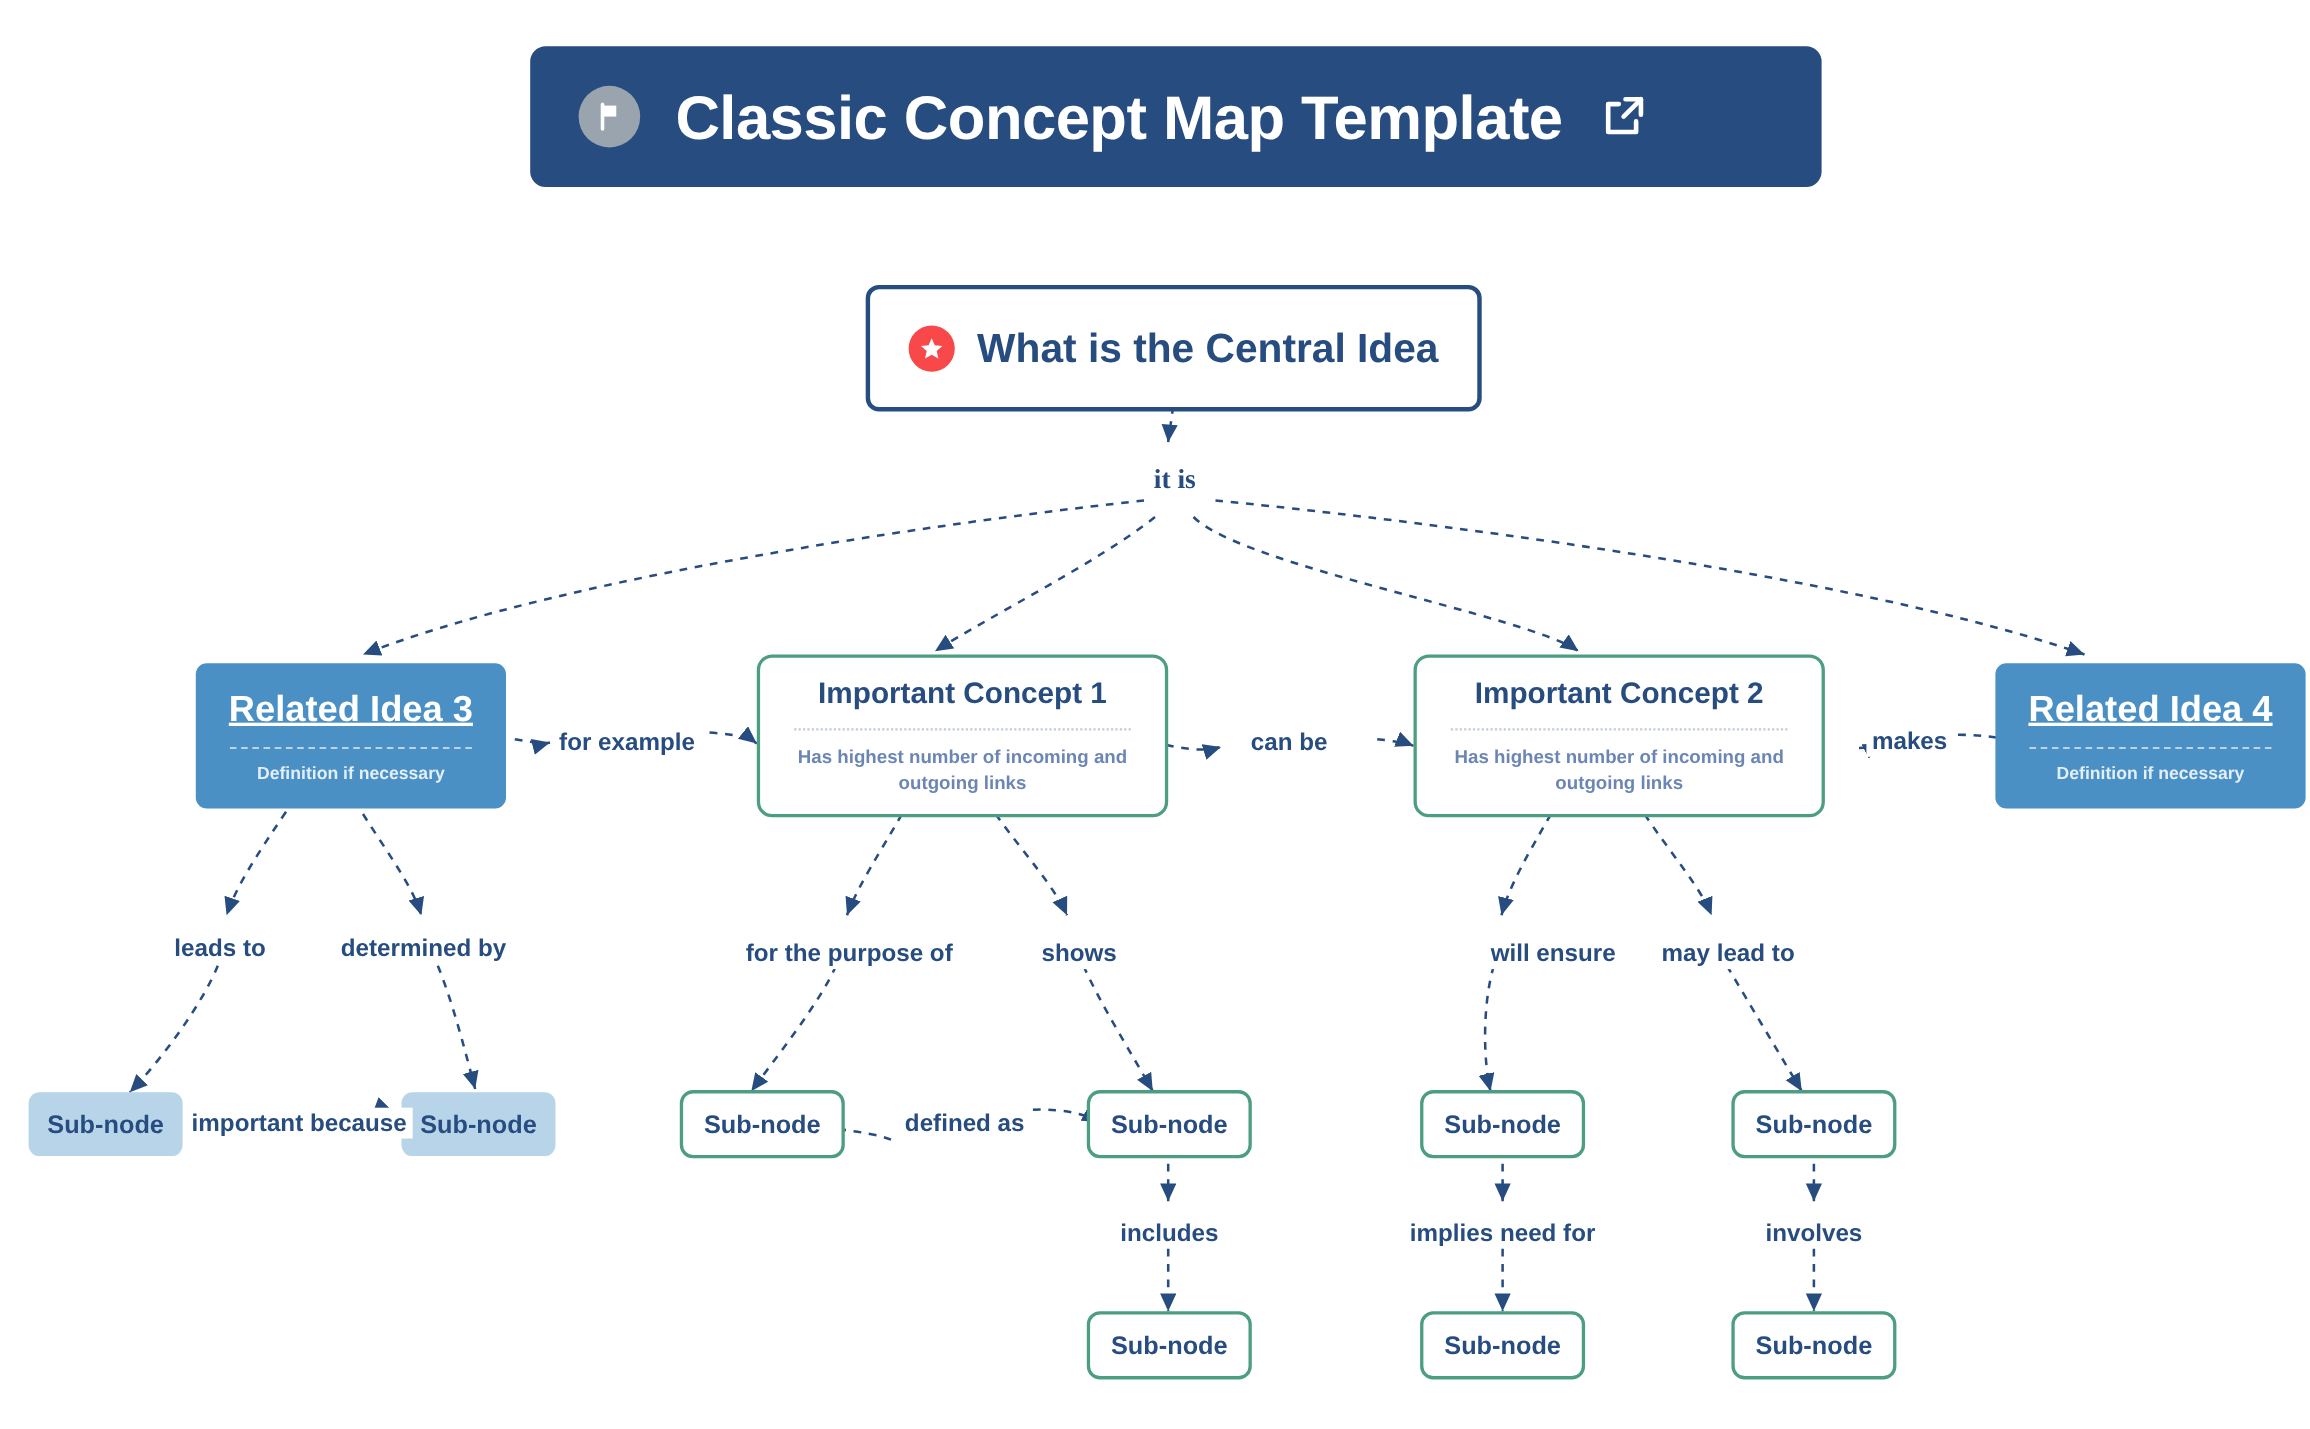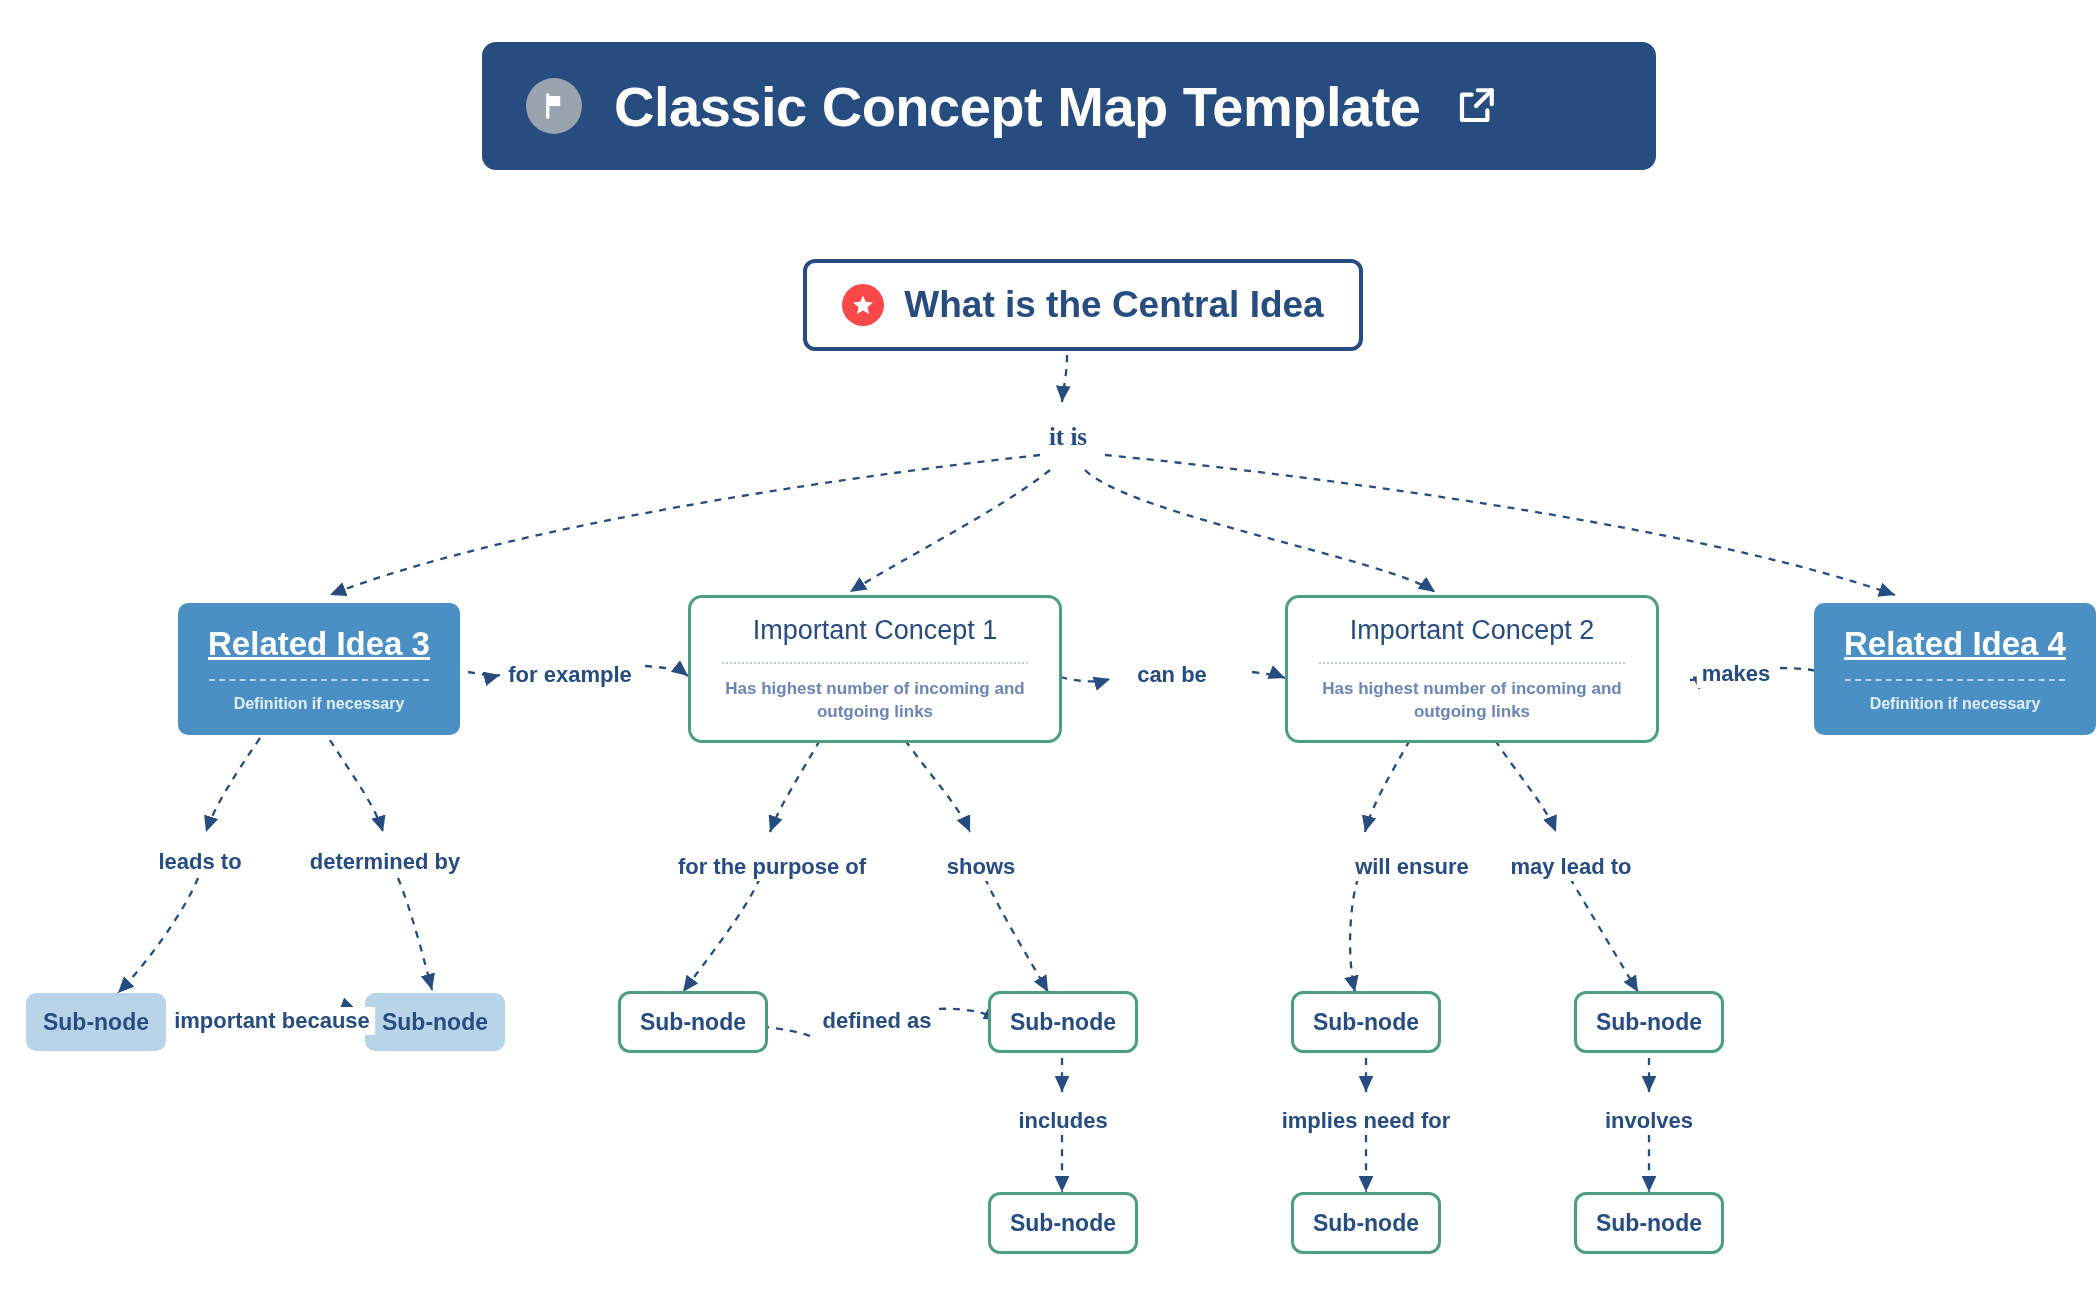--- a/index.html
+++ b/index.html
@@ -71,26 +71,25 @@
     flex-direction: column;
     align-items: center;
     justify-content: center;
   }
 
   
   #central-node {
     left: 787px;
     top: 259px;
     width: 560px;
-    height: 92px;
+    height: 115px;
     background: #ffffff;
     border: 4px solid #274c80;
     border-radius: 12px;
     flex-direction: row;
-    margin-left: 16px;
   }
   #star-badge {
     width: 42px;
     height: 42px;
     border-radius: 50%;
     background: #f8484a;
     display: flex;
     align-items: center;
     justify-content: center;
     flex: none;
@@ -135,21 +134,21 @@
     width: 374px;
     height: 148px;
     background: #ffffff;
     border: 3px solid #4d9e80;
     border-radius: 14px;
     padding: 12px 18px;
   }
   .concept-title {
     color: #274c80;
     font-size: 27px;
-    font-weight: normal;
+    font-weight: bold;
     white-space: nowrap;
   }
   .concept-divider {
     width: 92%;
     border-top: 2px dotted #c2cbd8;
     margin: 16px 0 14px 0;
   }
   .concept-sub {
     color: #6b86b5;
     font-size: 17px;

